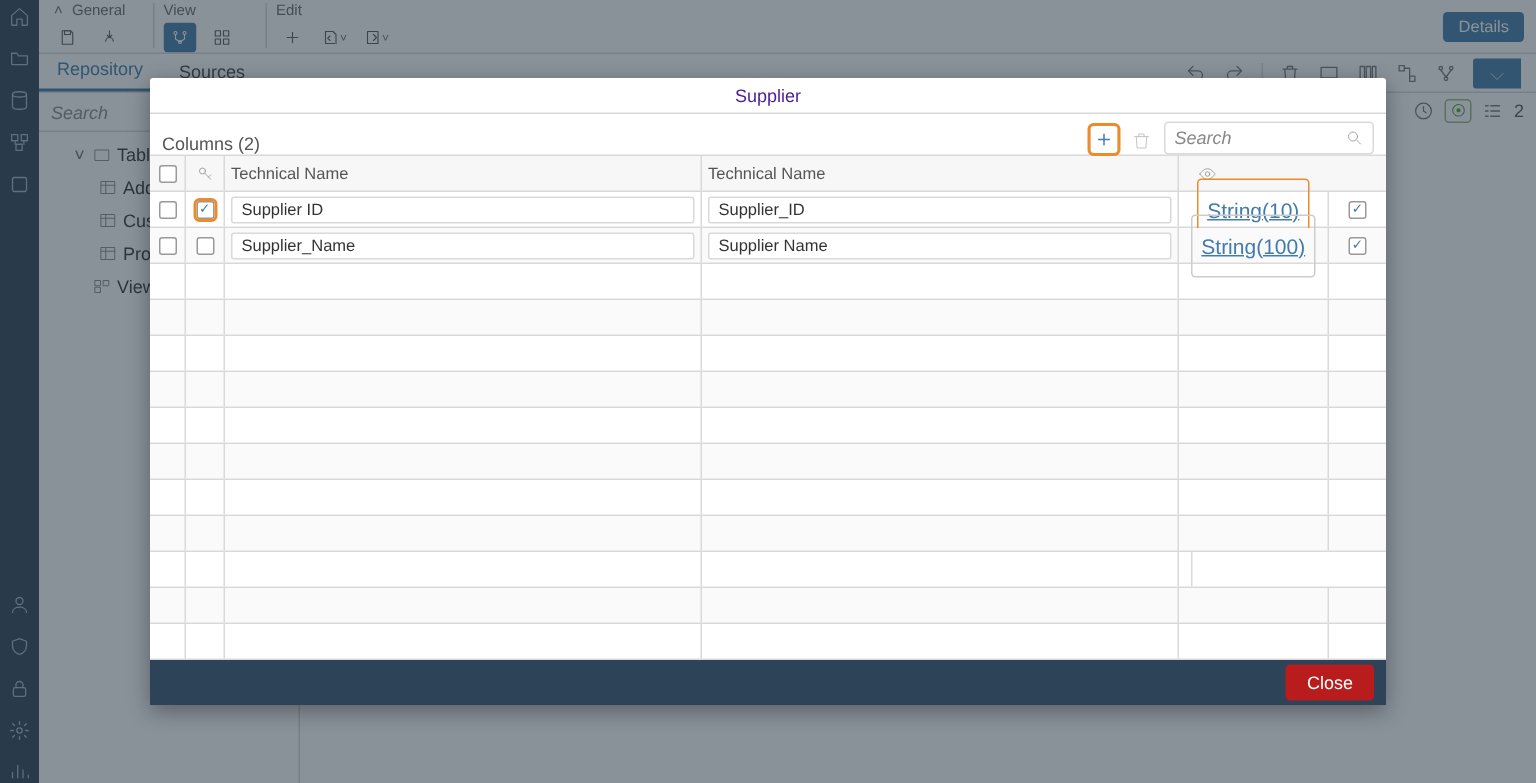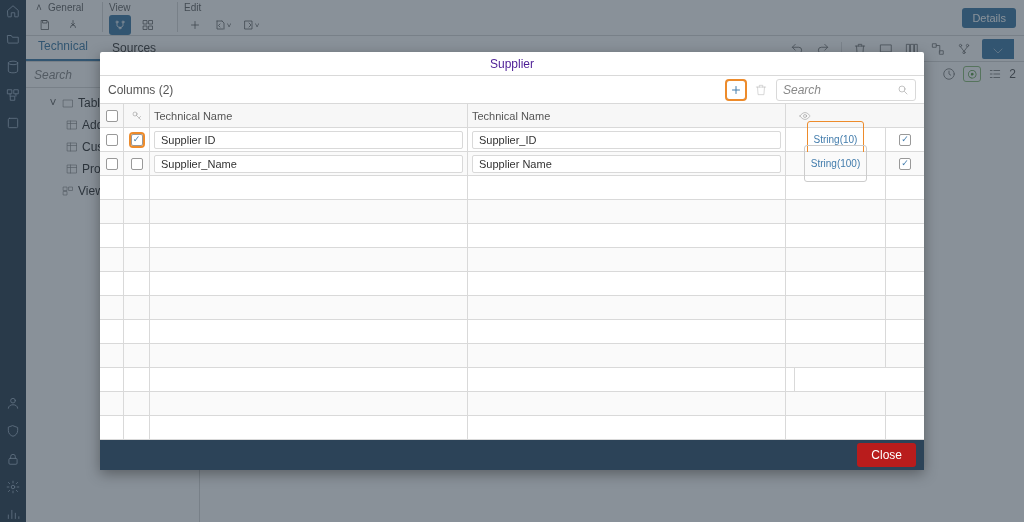--- a/index.html
+++ b/index.html
@@ -57,21 +57,21 @@
   
   .rightstrip{position:absolute;right:0;top:62px;width:80px;bottom:0;display:flex;flex-direction:column;align-items:flex-end;padding:4px 8px;gap:8px;}
   .rs-row{display:flex;gap:6px;align-items:center;color:#666;}
   .rs-row .pill{border:1px solid #8fbf7a;color:#5a9b44;border-radius:3px;width:18px;height:16px;display:flex;align-items:center;justify-content:center;font-size:10px;}
   .rs-row svg{width:14px;height:14px;stroke:currentColor;fill:none;stroke-width:1.5;}
 
   
   .overlay{position:absolute;inset:0;background:rgba(40,55,70,0.55);display:flex;align-items:flex-start;justify-content:center;}
   .modal{margin-top:52px;width:824px;background:#fff;border-radius:2px 2px 0 0;box-shadow:0 4px 14px rgba(0,0,0,0.35);display:flex;flex-direction:column;}
   .modal-head{height:24px;display:flex;align-items:center;justify-content:center;color:#4c1d95;border-bottom:1px solid var(--border);}
-  .modal-bar{height:28px;display:flex;align-items:center;padding:0 8px;gap:6px;border-bottom:1px solid var(--border);}
+  .modal-bar{height:28px;display:flex;align-items:flex-end;padding:0 8px;gap:6px;border-bottom:1px solid var(--border);}
   .cols-label{color:#555;}
   .modal-bar .spacer{flex:1;}
   .addbtn{width:20px;height:20px;border:1px solid var(--border2);border-radius:3px;display:flex;align-items:center;justify-content:center;color:#427cac;}
   .addbtn.hl{outline:2px solid var(--hl);outline-offset:-1px;border-radius:3px;}
   .trashbtn{width:18px;height:18px;color:#bbb;display:flex;align-items:center;justify-content:center;}
   .searchfield{width:140px;height:22px;border:1px solid var(--border);border-radius:3px;display:flex;align-items:center;padding:0 6px;color:#888;}
   .searchfield .sf-txt{flex:1;font-style:italic;}
   .searchfield svg{width:12px;height:12px;stroke:#888;fill:none;}
 
   
@@ -84,21 +84,21 @@
   .c-bn{width:318px;}
   .c-tn{width:318px;}
   .c-dt{width:100px;justify-content:center;}
   .c-vis{width:38px;justify-content:center;border-right:none;}
   .ghdr{background:#f7f7f7;color:#555;font-size:11px;}
   .ghdr .c-key svg{stroke:#888;}
   .inset{flex:1;height:18px;border:1px solid var(--border);border-radius:2px;display:flex;align-items:center;padding:0 6px;font-size:11px;color:#333;background:#fff;}
   .chk{width:12px;height:12px;border:1px solid #999;border-radius:2px;display:flex;align-items:center;justify-content:center;background:#fff;}
   .chk.on::after{content:"✓";font-size:9px;color:#427cac;line-height:1;}
   .chk.hl{outline:2px solid var(--hl);outline-offset:0;}
-  .dtlink{color:#427cac;border:1px solid var(--border2);border-radius:3px;font-size:10px;padding:12px 6px;white-space:nowrap;}
+  .dtlink{color:#427cac;border:1px solid var(--border2);border-radius:3px;font-size:14px;padding:12px 6px;white-space:nowrap;text-decoration:underline;}
   .dtlink.hl{border-color:var(--hl);}
   .eye{width:12px;height:12px;}
   .eye svg{width:12px;height:12px;stroke:#888;fill:none;}
 
   .modal-foot{height:30px;background:#2c4358;display:flex;align-items:center;justify-content:flex-end;padding:0 8px;}
   .closebtn{background:#b91c1c;color:#fff;border-radius:3px;padding:5px 14px;font-size:12px;}
 
   svg{stroke-linecap:round;stroke-linejoin:round;}
 </style>
 </head>
@@ -230,21 +230,21 @@
             <path d="M12 8l4 4-4 4"></path>
           </svg>
           <span style="font-size:8px;color:#666;">˅</span>
         </div>
     </div>
   </div>
   <div class="details-btn">Details</div>
 </div>
 
 <div class="tabs-row">
-  <div class="tab active">Technical</div>
+  <div class="tab active">Repository</div>
   <div class="tab">Sources</div>
 </div>
 
 <div class="canvas-tb">
   <div class="ctbtn">
       <svg viewBox="0 0 24 24">
         <path d="M9 14l-5-5 5-5"></path>
         <path d="M4 9h11a5 5 0 0 1 0 10h-3"></path>
       </svg>
     </div>

